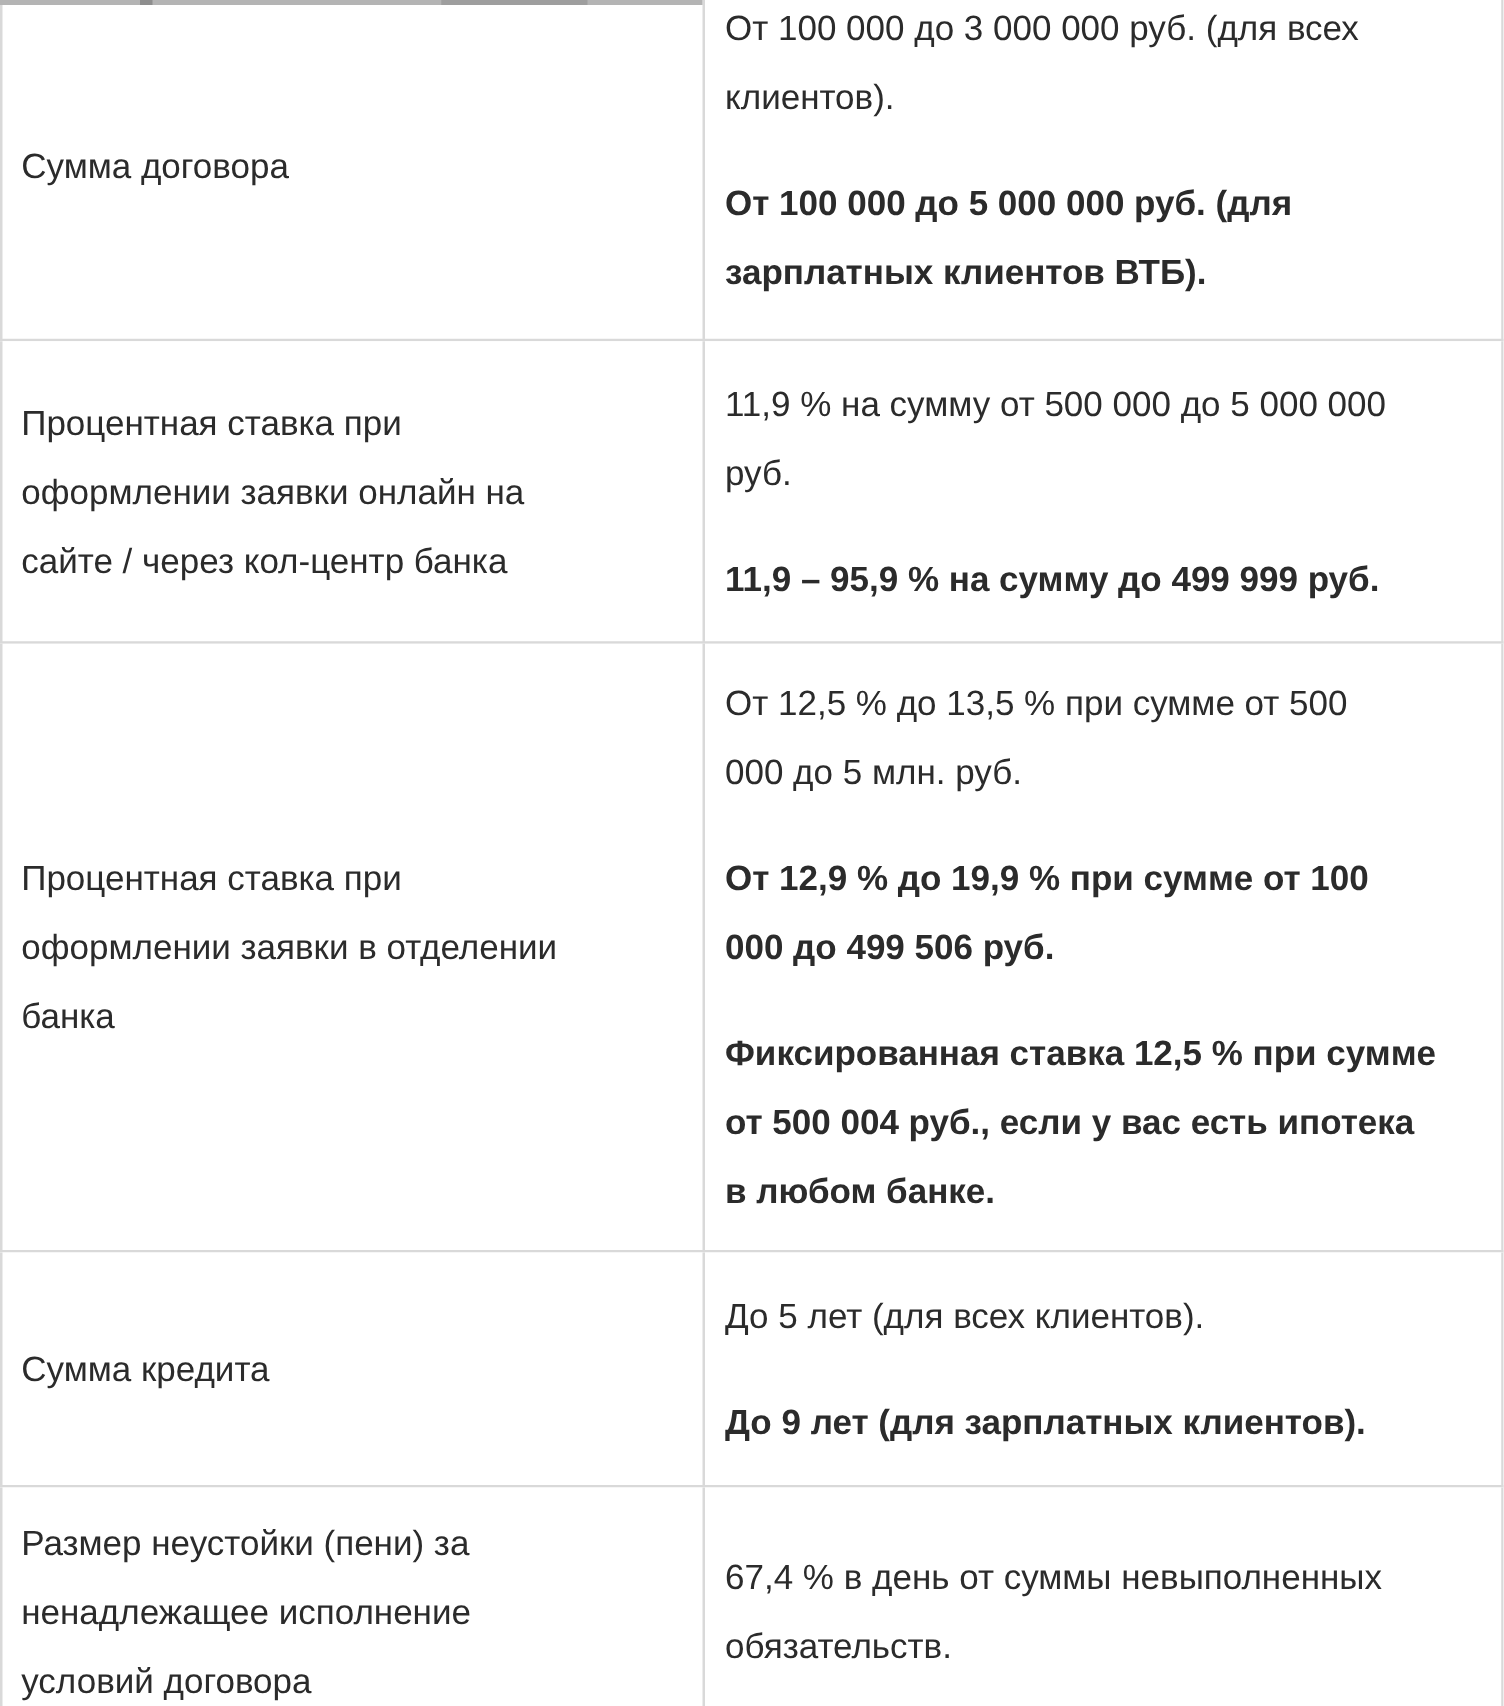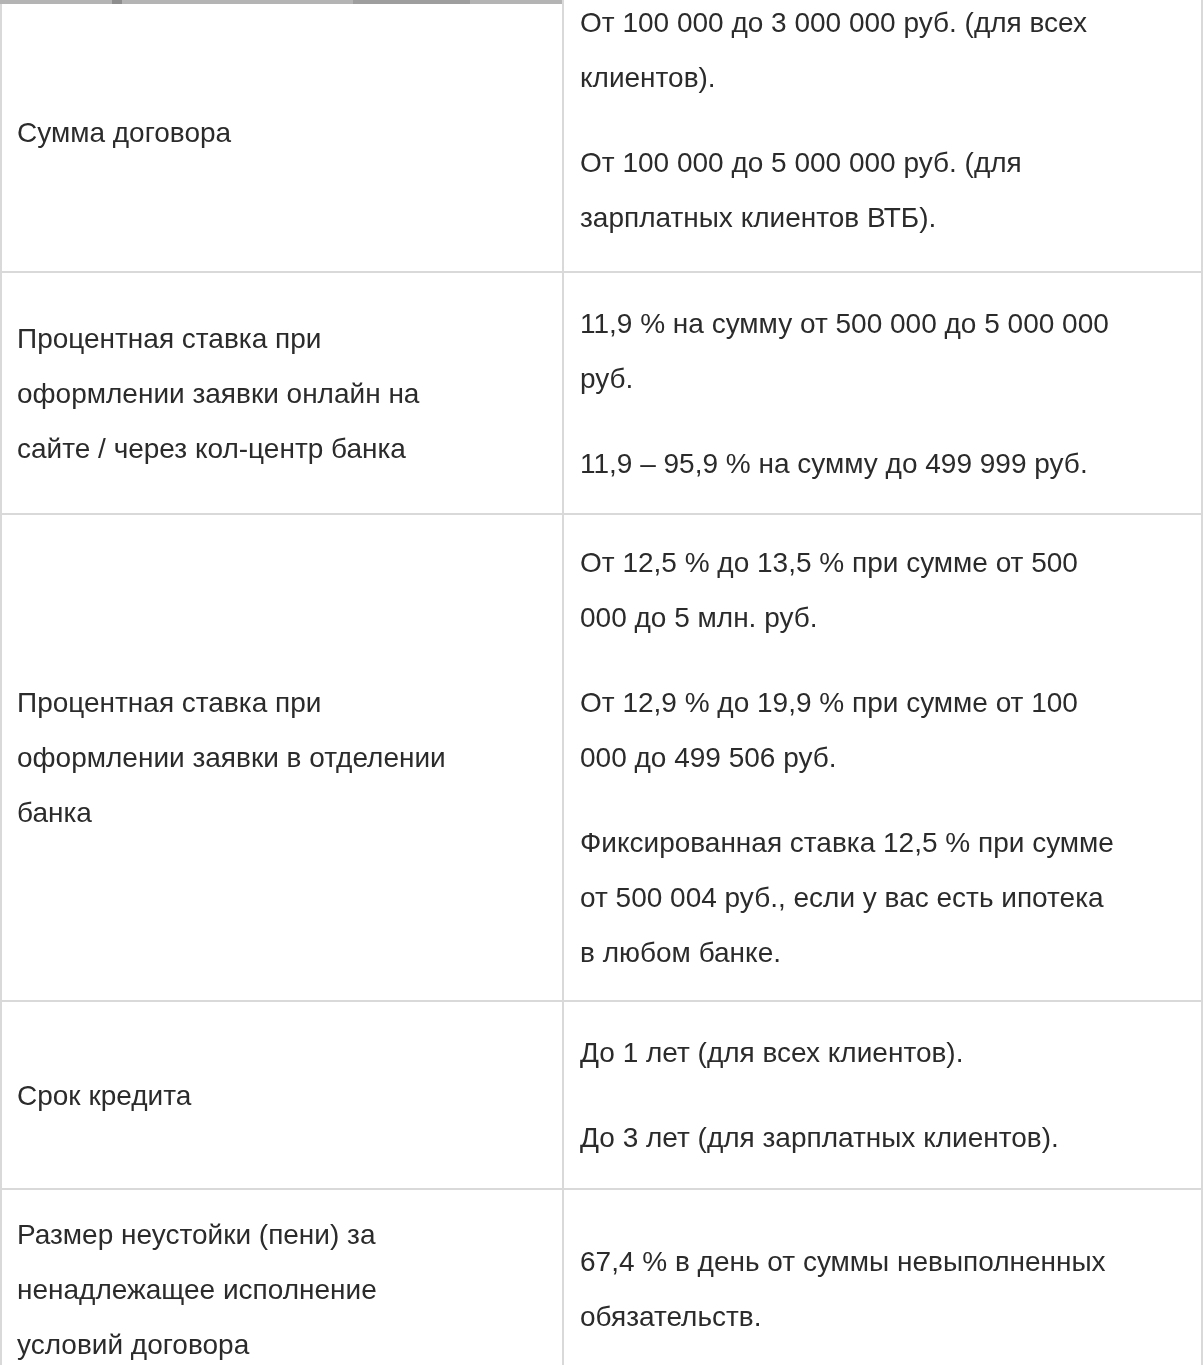--- a/index.html
+++ b/index.html
@@ -48,21 +48,21 @@
   tr.row-2 { height: 242px; }
   tr.row-3 { height: 487px; }
   tr.row-4 { height: 188px; }
   tr.row-5 { height: 200px; }
   tr.row-1 td.label-cell { padding-top: 24px; }
   .label-text { white-space: pre-line; }
   td.value-cell p {
     margin: 0;
     white-space: pre-line;
   }
-  td.value-cell p + p { margin-top: 30px; }
+  td.value-cell p + p { margin-top: 30px; font-weight: bold; }
   
   .top-strip {
     position: absolute;
     top: 0;
     left: 0;
     width: 562px;
     height: 4px;
     background: #b4b4b4;
     z-index: 5;
   }
@@ -128,25 +128,25 @@
 000 до 5 млн. руб.</p>
             <p>От 12,9 % до 19,9 % при сумме от 100
 000 до 499 506 руб.</p>
             <p>Фиксированная ставка 12,5 % при сумме
 от 500 004 руб., если у вас есть ипотека
 в любом банке.</p>
           </td>
   </tr>
         <tr class="row-4">
     <td class="label-cell">
-      <span class="label-text">Срок кредита</span>
+      <span class="label-text">Сумма кредита</span>
     </td>
     <td class="value-cell">
-            <p>До 1 лет (для всех клиентов).</p>
-            <p>До 3 лет (для зарплатных клиентов).</p>
+            <p>До 5 лет (для всех клиентов).</p>
+            <p>До 9 лет (для зарплатных клиентов).</p>
           </td>
   </tr>
         <tr class="row-5">
     <td class="label-cell">
       <span class="label-text">Размер неустойки (пени) за
 ненадлежащее исполнение
 условий договора</span>
     </td>
     <td class="value-cell">
             <p>67,4 % в день от суммы невыполненных

